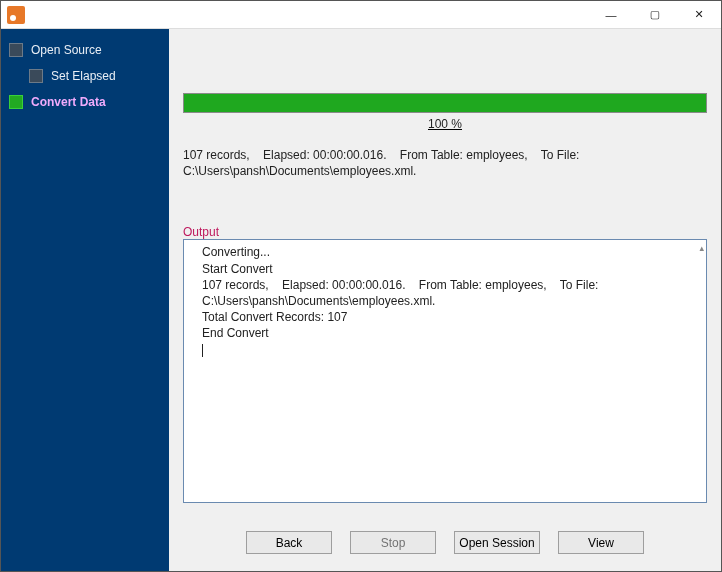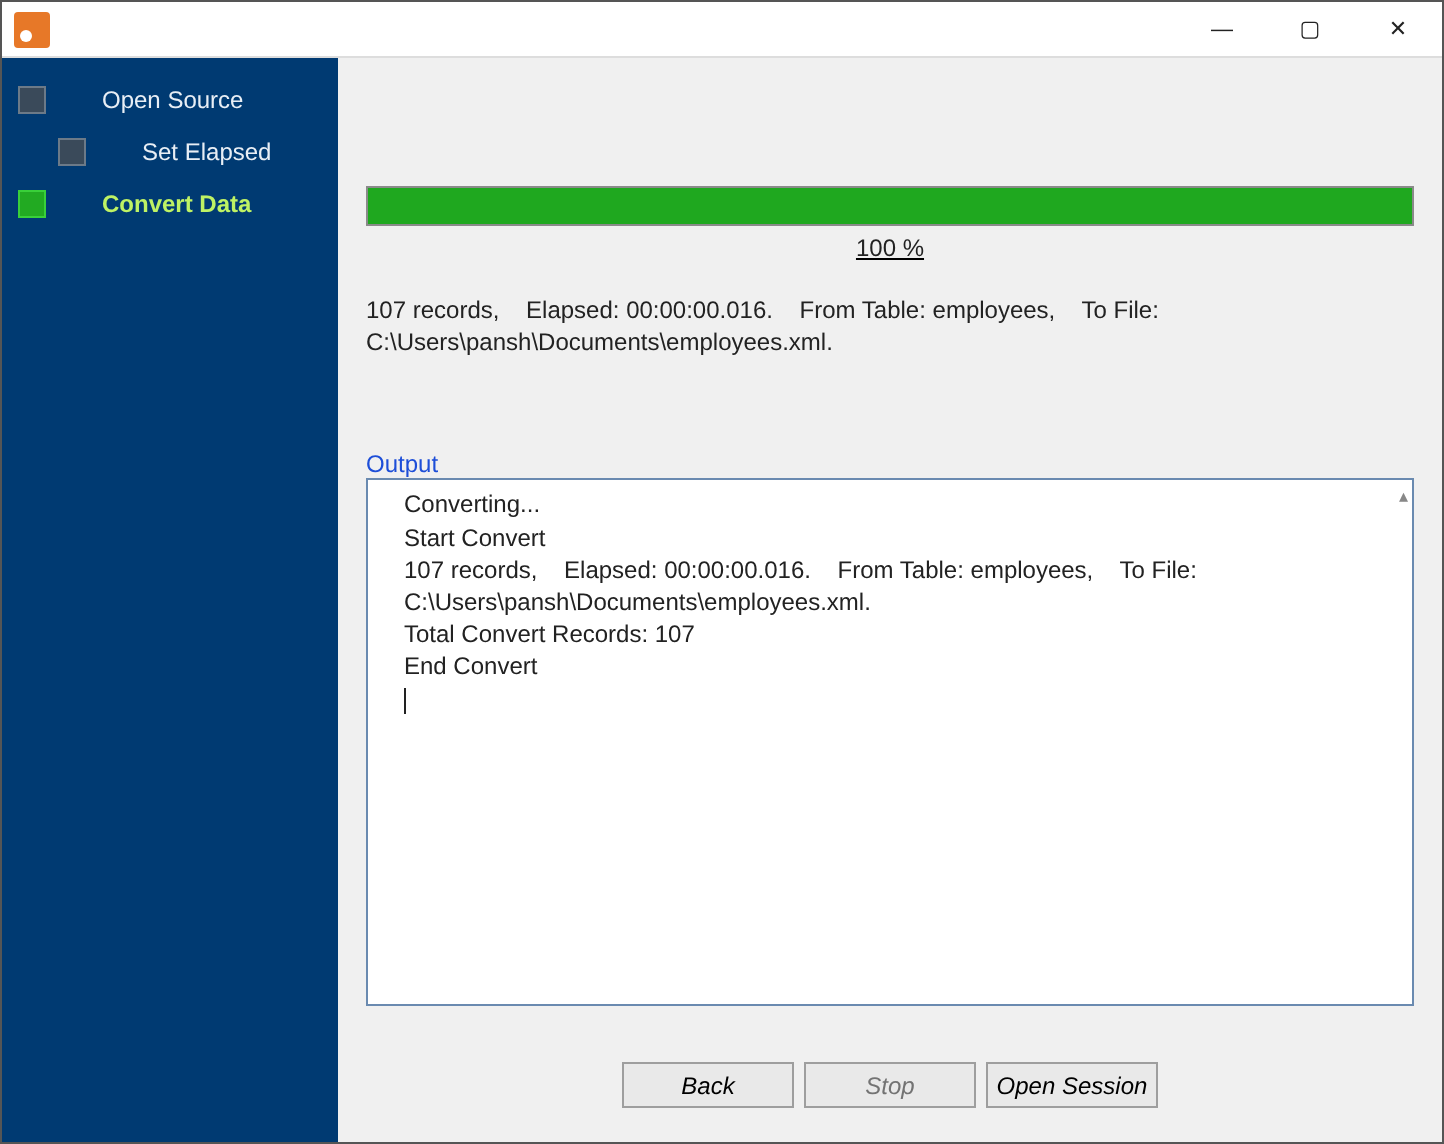--- a/index.html
+++ b/index.html
@@ -65,22 +65,22 @@
   .side-row.depth0 { padding-left: 8px; }
   .side-row.depth1 { padding-left: 28px; }
   .side-sq {
     width: 14px; height: 14px;
     background: #3a4a5a;
     border: 1px solid #6c7a88;
     margin-right: 8px;
     flex-shrink:0;
   }
   .side-sq.active { background: #22aa22; border-color:#39d039; }
-  .side-label { font-size: 12px; color:#e8eef5;margin-left:20px; }
-  .side-row.active .side-label { font-weight: bold; color:#bef264; }
+  .side-label { font-size: 12px; color:#e8eef5; }
+  .side-row.active .side-label { font-weight: bold; color:#f0abfc; }
 
   .main {
     flex: 1;
     background: #f0f0f0;
     display: flex;
     flex-direction: column;
     padding: 14px;
   }
   .progress-wrap {
     margin-top: 50px;
@@ -107,21 +107,21 @@
   .status-block {
     margin-top: 16px;
     font-size: 12px;
     color: #222;
     line-height: 1.35;
     white-space: pre-wrap;
   }
   .output-label {
     margin-top: 46px;
     font-size: 12px;
-    color:#1d4ed8;
+    color:#be185d;
   }
   .output-box {
     flex: 1;
     border: 1px solid #6a8ab0;
     background: #fff;
     padding: 4px 18px;
     font-size: 12px;
     color: #222;
     line-height: 1.35;
     white-space: pre-wrap;
@@ -136,25 +136,24 @@
     vertical-align: text-bottom;
   }
   .scroll-arrow{
     position:absolute;
     right:2px; top:2px;
     font-size:9px;
     color:#888;
   }
   .button-row {
     display: flex;
-    gap: 5px;
+    gap: 18px;
     justify-content: center;
     margin-top: 28px;
     padding-bottom: 4px;
-    font-style: italic;
   }
   .btn {
     width: 86px;
     height: 23px;
     border: 1px solid #9e9e9e;
     background: #e9e9e9;
     font-size: 12px;
     cursor: pointer;
     display:flex; align-items:center; justify-content:center;
   }
@@ -206,15 +205,16 @@
 Start Convert
 107 records,    Elapsed: 00:00:00.016.    From Table: employees,    To File: C:\Users\pansh\Documents\employees.xml.
 Total Convert Records: 107
 End Convert</span>
 <span class="output-caret"></span><span class="scroll-arrow">▴</span></div>
 
     <div class="button-row">
       <div class="btn">Back</div>
       <div class="btn disabled">Stop</div>
       <div class="btn">Open Session</div>
+      <div class="btn">View</div>
     </div>
   </div>
 </div>
 
 </body></html>

